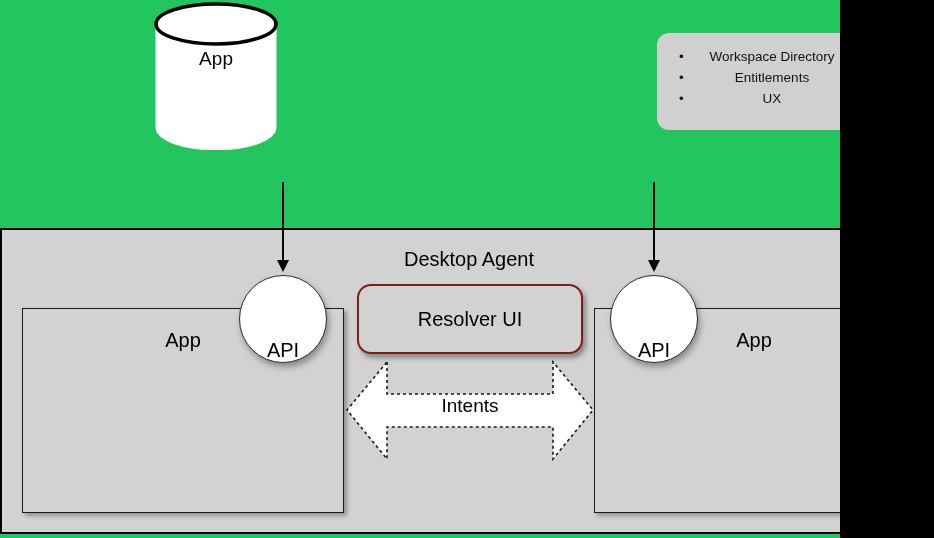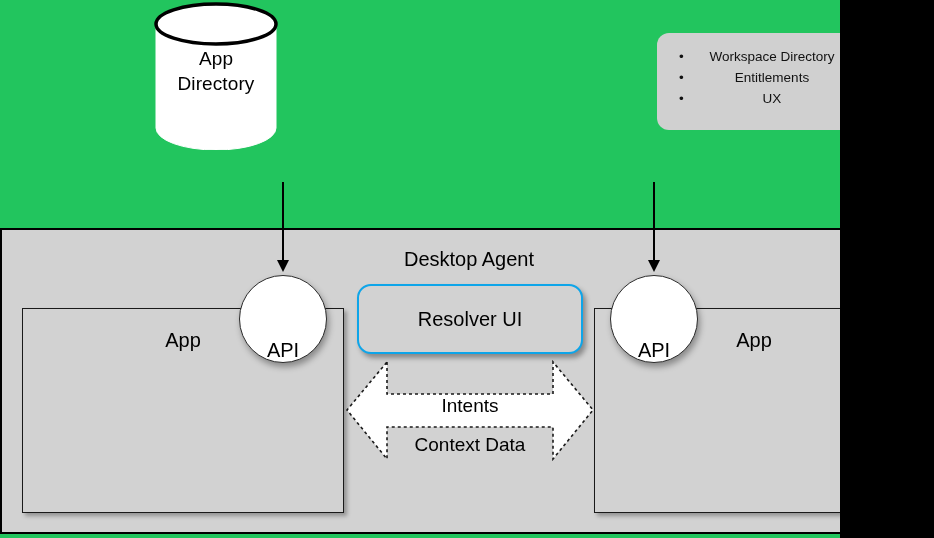--- a/index.html
+++ b/index.html
@@ -118,21 +118,21 @@
   }
 
   
   .resolver {
     position: absolute;
     left: 357px;
     top: 284px;
     width: 226px;
     height: 70px;
     background: #d2d2d2;
-    border: 2px solid #0ea5e9;
+    border: 2px solid #7f1d1d;
     border-radius: 14px;
     box-shadow: 3px 4px 5px rgba(0,0,0,0.35);
     box-sizing: border-box;
     display: flex;
     align-items: center;
     justify-content: center;
   }
   .resolver-label {
     font-size: 20px;
     color: #000000;
@@ -198,21 +198,20 @@
 
 <div id="stage">
 
   <div class="cylinder">
     <svg width="124" height="148" viewBox="0 0 124 148" xmlns="http://www.w3.org/2000/svg">
       <path d="M2,22 L2,126 A60,22 0 0 0 122,126 L122,22 Z" fill="#ffffff" stroke="#ffffff" stroke-width="1"></path>
       <ellipse cx="62" cy="22" rx="60" ry="20" fill="#ffffff" stroke="#000000" stroke-width="3.5"></ellipse>
     </svg>
     <div class="cylinder-label">
       <div>App</div>
-      <div>Directory</div>
     </div>
   </div>
 
   <div class="callout">
     <ul class="callout-list">
       <li class="callout-item">
         <span class="callout-bullet">•</span>
         <span>Workspace Directory</span>
       </li>
       <li class="callout-item">
@@ -240,21 +239,20 @@
   <div class="resolver">
     <span class="resolver-label">Resolver UI</span>
   </div>
 
   <div class="bidi-arrow">
     <svg width="254" height="110" viewBox="0 0 254 110" xmlns="http://www.w3.org/2000/svg">
       <path d="M44,4 L44,36 L210,36 L210,4 L250,52 L210,101 L210,69 L44,69 L44,101 L4,52 Z" fill="#ffffff" stroke="#1a1a1a" stroke-width="1.6" stroke-dasharray="3 3" stroke-linejoin="miter"></path>
     </svg>
   </div>
   <div class="bidi-label intents">Intents</div>
-  <div class="bidi-label context">Context Data</div>
 
   <div class="api-circle left">
     <span class="api-label">API</span>
   </div>
   <div class="api-circle right">
     <span class="api-label">API</span>
   </div>
 
   <div class="down-arrow left">
     <svg width="20" height="90" viewBox="0 0 20 90" xmlns="http://www.w3.org/2000/svg">

